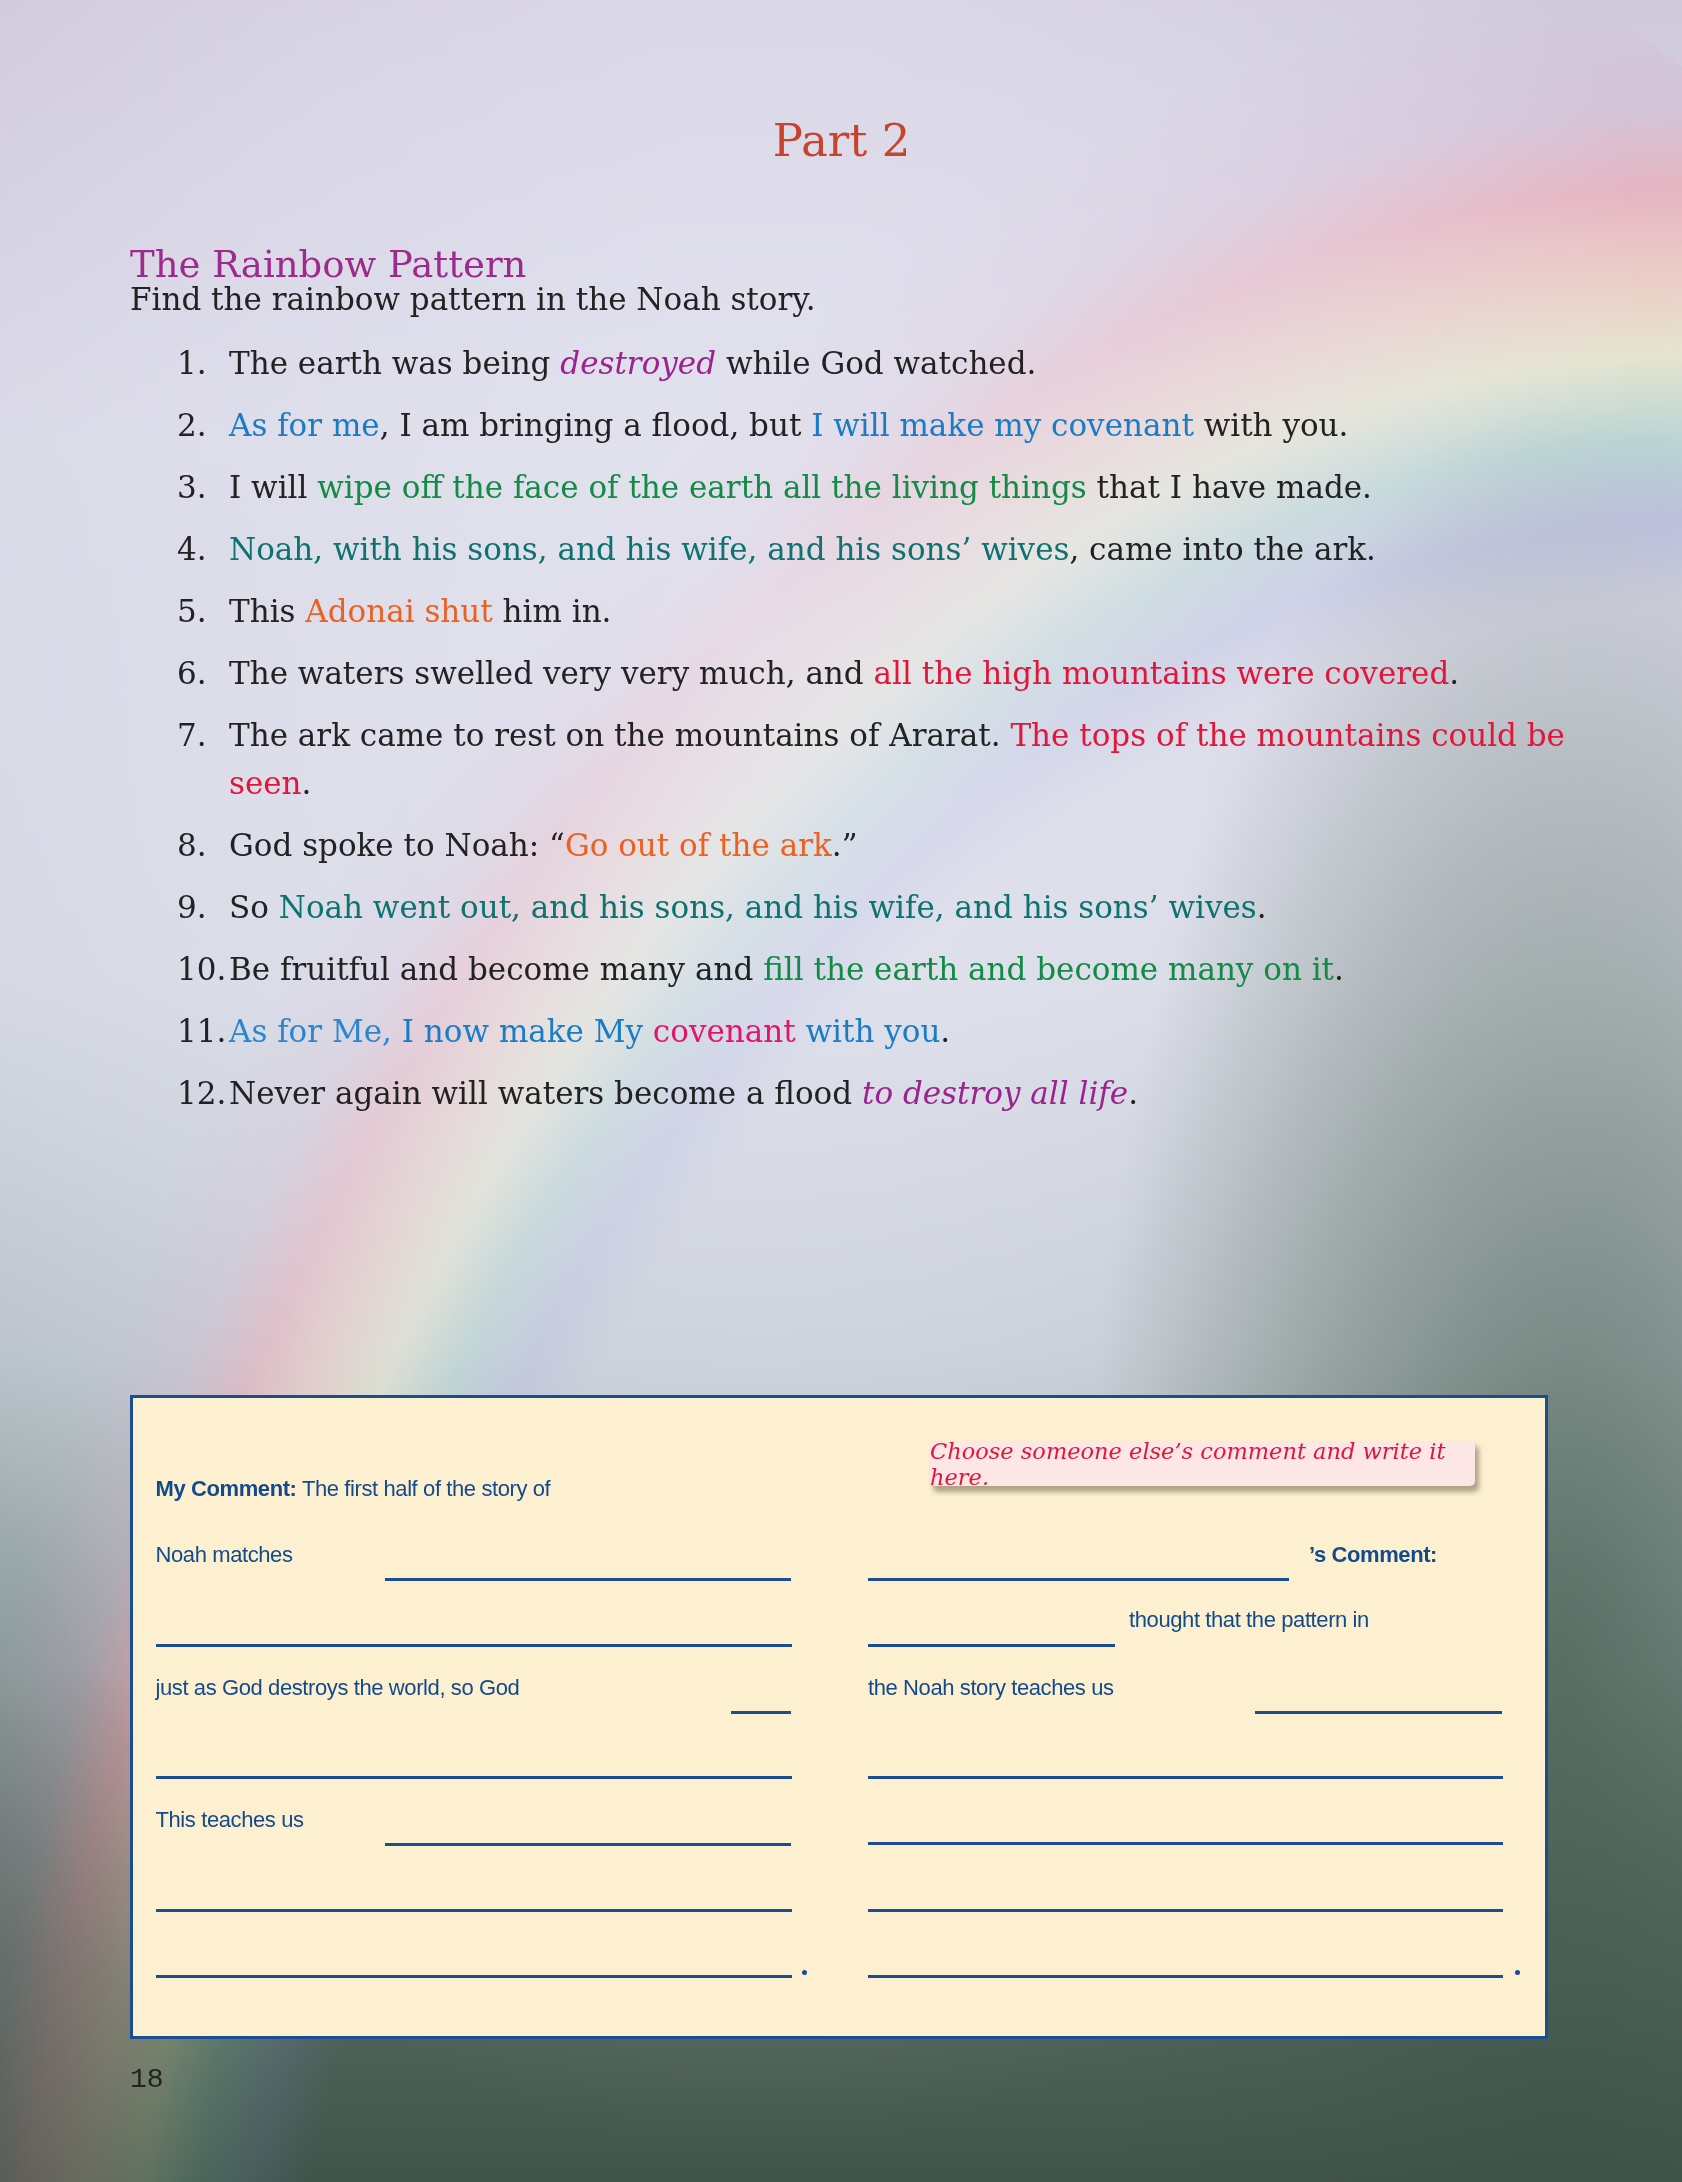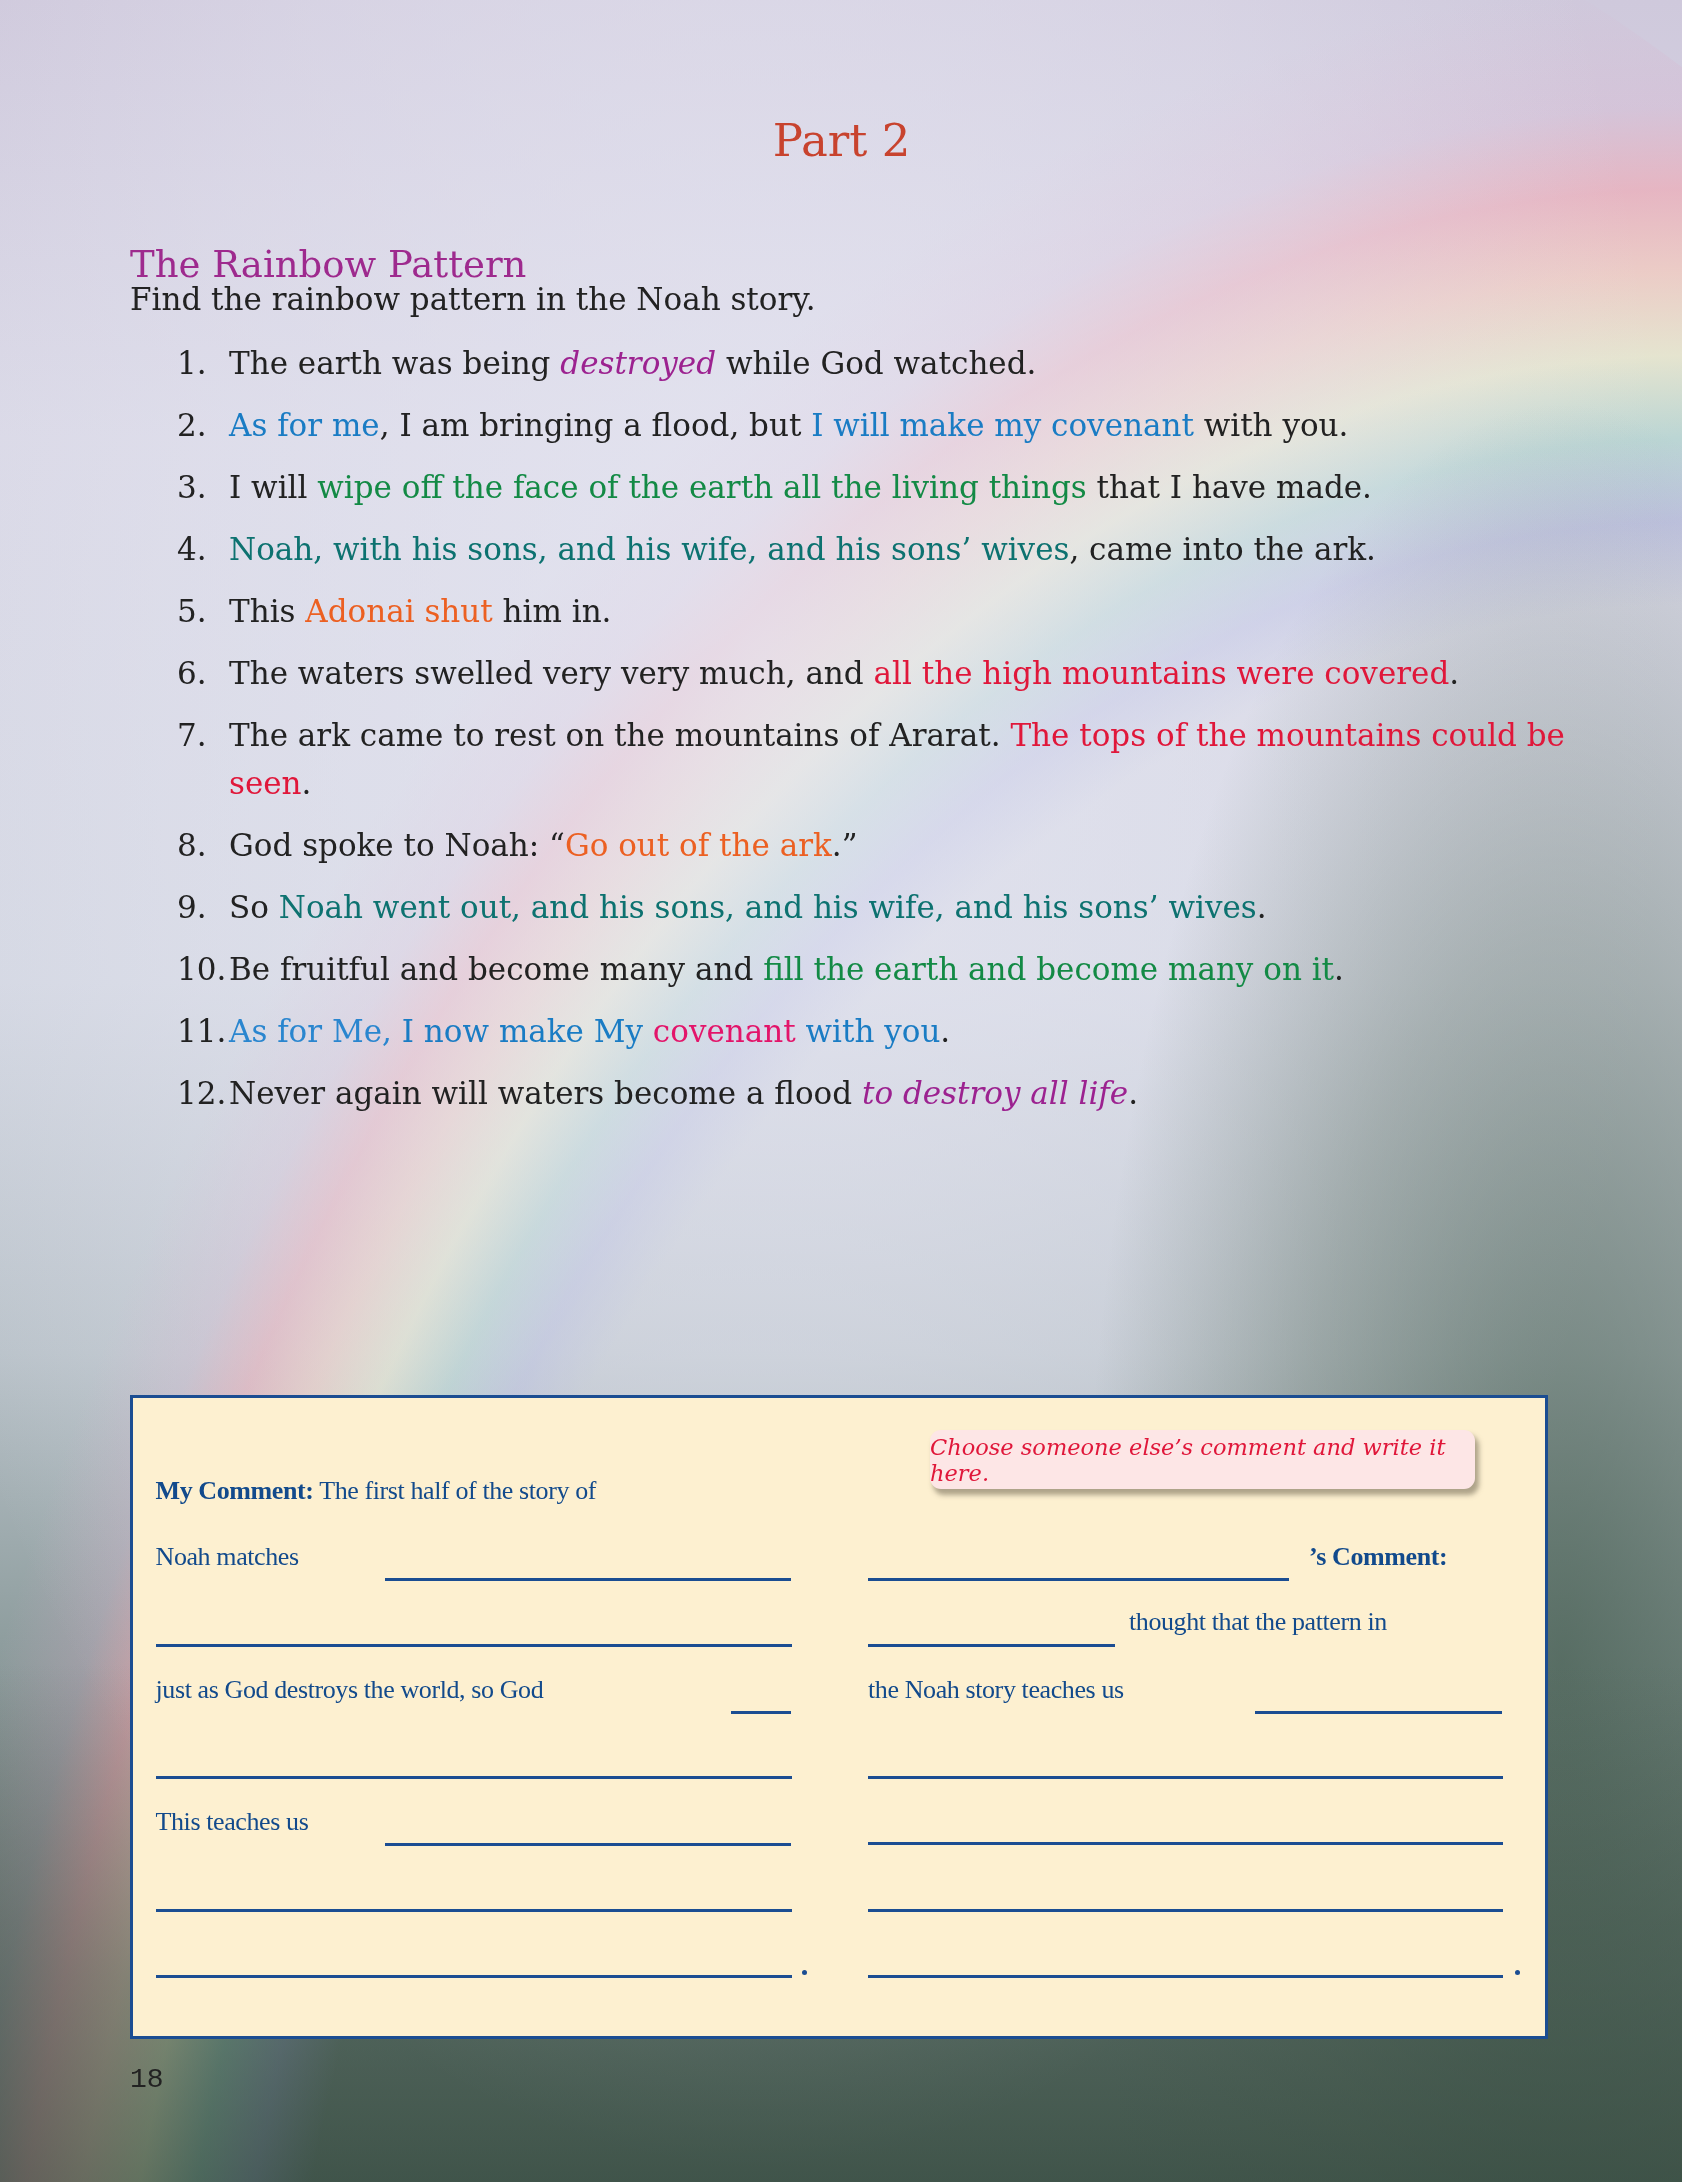--- a/index.html
+++ b/index.html
@@ -66,29 +66,29 @@
   .c-red { color: #e0173a; }
   .c-pink { color: #e3146a; }
   .c-lightblue { color: #2a86cf; }
 
   
   .comment-box {
     position: absolute; left: 130px; top: 1395px; width: 1418px; height: 644px;
     background: #fdf0d0; border: 3.5px solid #1b4d92; box-sizing: border-box;
   }
   .box-text {
-    position: absolute; font-family: Liberation Serif, serif; font-size: 26px;
+    position: absolute; font-family: Liberation Sans, sans-serif; font-size: 22px;
     color: #124a8c; white-space: nowrap; letter-spacing: -0.4px;
   }
   .box-text b { font-weight: bold; }
   .line { position: absolute; height: 2.6px; background: #1b4d92; }
   .dot { position: absolute; width: 5.2px; height: 5.2px; border-radius: 50%; background: #1b4d92; }
   .note {
-    position: absolute; left: 797px; top: 32px; width: 545px; height: 59px;
-    background: #fde6e6; border-radius: 11px; box-shadow: 3.5px 5.2px 5.2px rgba(110,100,80,0.55);
+    position: absolute; left: 797px; top: 43px; width: 545px; height: 45px;
+    background: #fde6e6; border-radius: 5px; box-shadow: 3.5px 5.2px 5.2px rgba(110,100,80,0.55);
     display: flex; align-items: center; justify-content: center;
     font-family: "DejaVu Serif", serif; font-style: italic; font-size: 22.5px; color: #e0173a;
   }
   .page-num {
     position: absolute; left: 130px; top: 2064px;
     font-family: Liberation Mono, monospace; font-size: 28px; color: #222;
   }
 </style>
 </head>
 <body>

